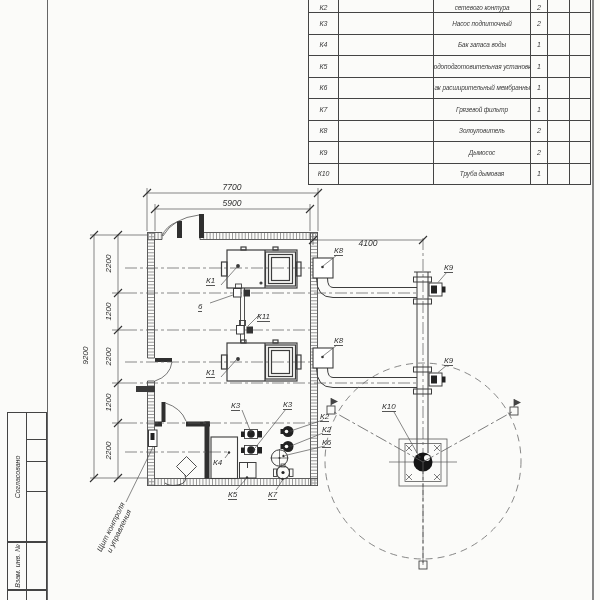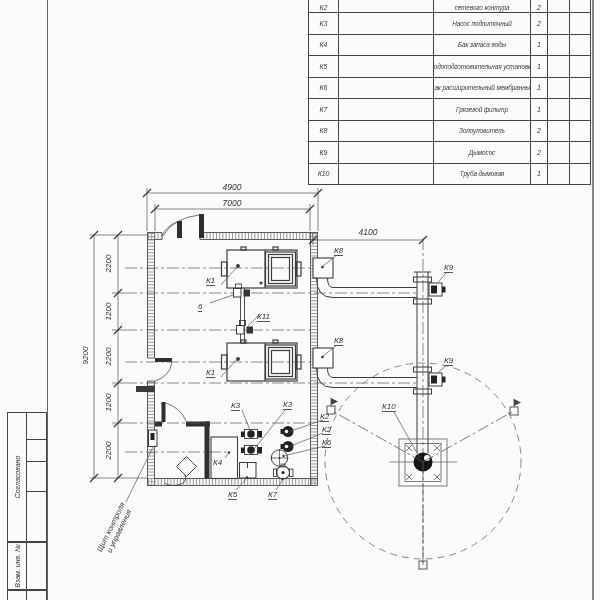--- a/index.html
+++ b/index.html
@@ -313,23 +313,23 @@
   <span class="lbl u" style="left:322px;top:438px">К6</span>
   <span class="lbl" style="left:213px;top:458px">К4</span>
   <span class="lbl u" style="left:228px;top:490px">К5</span>
   <span class="lbl u" style="left:268px;top:490px">К7</span>
   <span class="lbl u" style="left:334px;top:246px">К8</span>
   <span class="lbl u" style="left:334px;top:336px">К8</span>
   <span class="lbl u" style="left:444px;top:263px">К9</span>
   <span class="lbl u" style="left:444px;top:356px">К9</span>
   <span class="lbl u" style="left:382px;top:402px">К10</span>
 
-  <span class="dim" style="left:214px;top:182px">4900</span>
-  <span class="dim" style="left:214px;top:198px">7000</span>
-  <span class="dim" style="left:350px;top:227px">4100</span>
+  <span class="dim" style="left:214px;top:182px">7700</span>
+  <span class="dim" style="left:214px;top:198px">5900</span>
+  <span class="dim" style="left:350px;top:238px">4100</span>
   <span class="lbl rot" style="left:96px;top:259px">2200</span>
   <span class="lbl rot" style="left:96px;top:307px">1200</span>
   <span class="lbl rot" style="left:96px;top:352px">2200</span>
   <span class="lbl rot" style="left:96px;top:398px">1200</span>
   <span class="lbl rot" style="left:96px;top:446px">2200</span>
   <span class="lbl rot" style="left:73px;top:351px">9200</span>
 
   <div class="note">
     <div>Щит контроля</div>
     <div>и управления</div>

